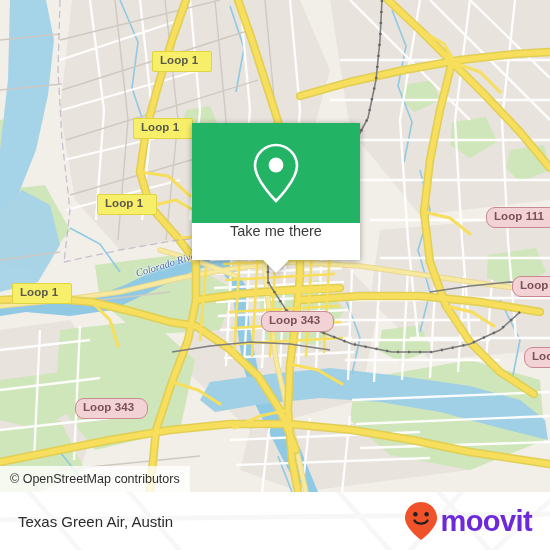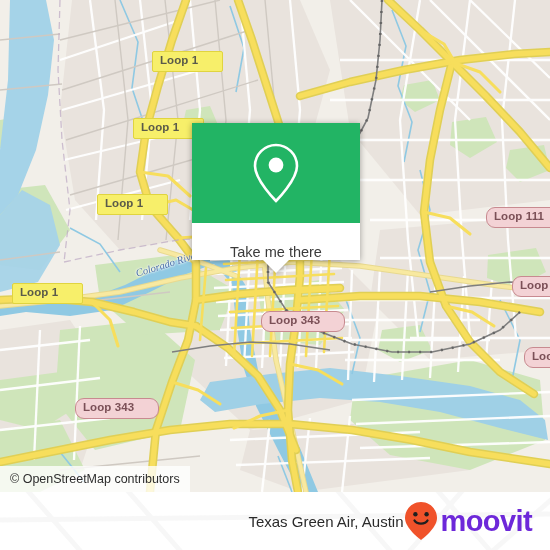--- a/index.html
+++ b/index.html
@@ -27,21 +27,21 @@
   }
   #map svg { display: block; width: 550px; height: 492px; }
 
   
   .shield {
     position: absolute;
     white-space: nowrap;
     font-size: 11.5px;
     font-weight: bold;
     line-height: 1;
-    padding: 3px 24px 4px 7px;
+    padding: 3px 13px 4px 7px;
     letter-spacing: .1px;
   }
   .shield.motorway {
     background: #f7ef6a;
     border: 1.6px solid #e0d43f;
     color: #5a5a4a;
     border-radius: 2px;
   }
   .shield.trunk {
     background: #f3d2d5;
@@ -72,21 +72,21 @@
     height: 100px;
     background: #22b464;
     display: flex;
     align-items: center;
     justify-content: center;
   }
   #callout-foot {
     height: 37px;
     background: #ffffff;
     display: flex;
-    align-items: flex-end;
+    align-items: flex-start;
     justify-content: center;
     position: relative;
   }
   #callout-foot span {
     font-size: 14.5px;
     color: #3b3b3b;
   }
   #callout-tail {
     position: absolute;
     left: 50%;
@@ -114,21 +114,21 @@
   }
 
   
   #bottombar {
     position: absolute;
     left: 0; top: 492px;
     width: 550px; height: 58px;
     background: #ffffff;
     display: flex;
     align-items: center;
-    justify-content: flex-end;
+    justify-content: space-between;
     padding: 0 18px 0 18px;
     overflow: hidden;
   }
   #bottombar-watermark {
     position: absolute;
     left: 0; top: 0; width: 550px; height: 58px;
     opacity: .30;
     pointer-events: none;
   }
   #place-title {

